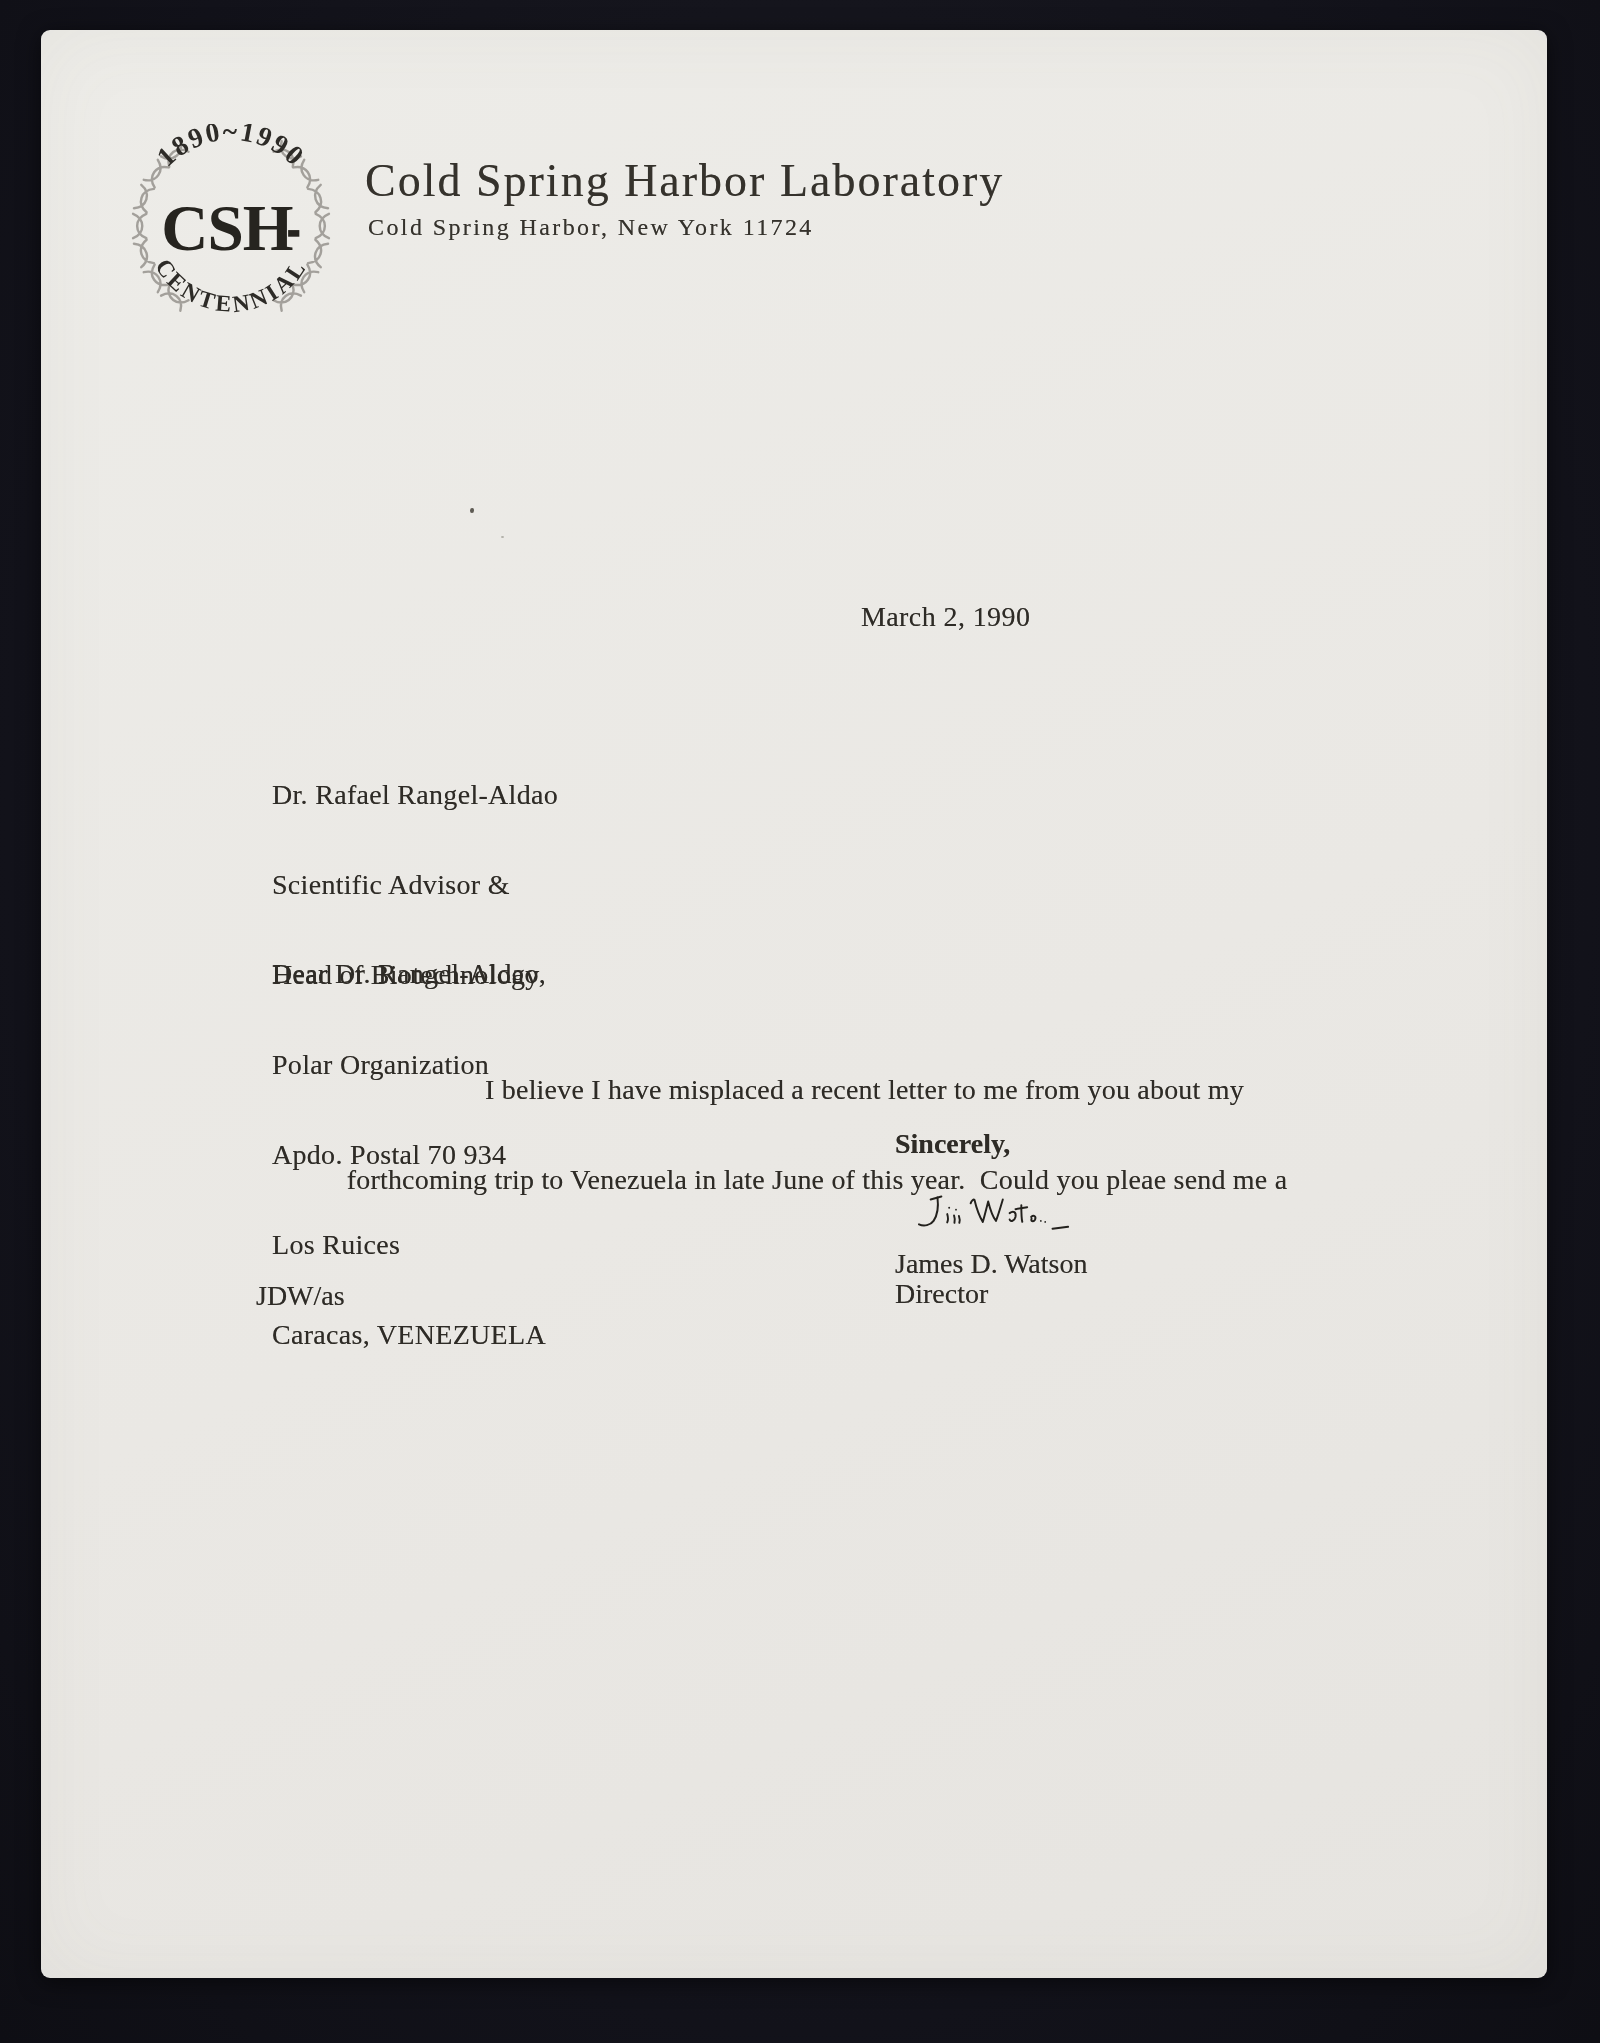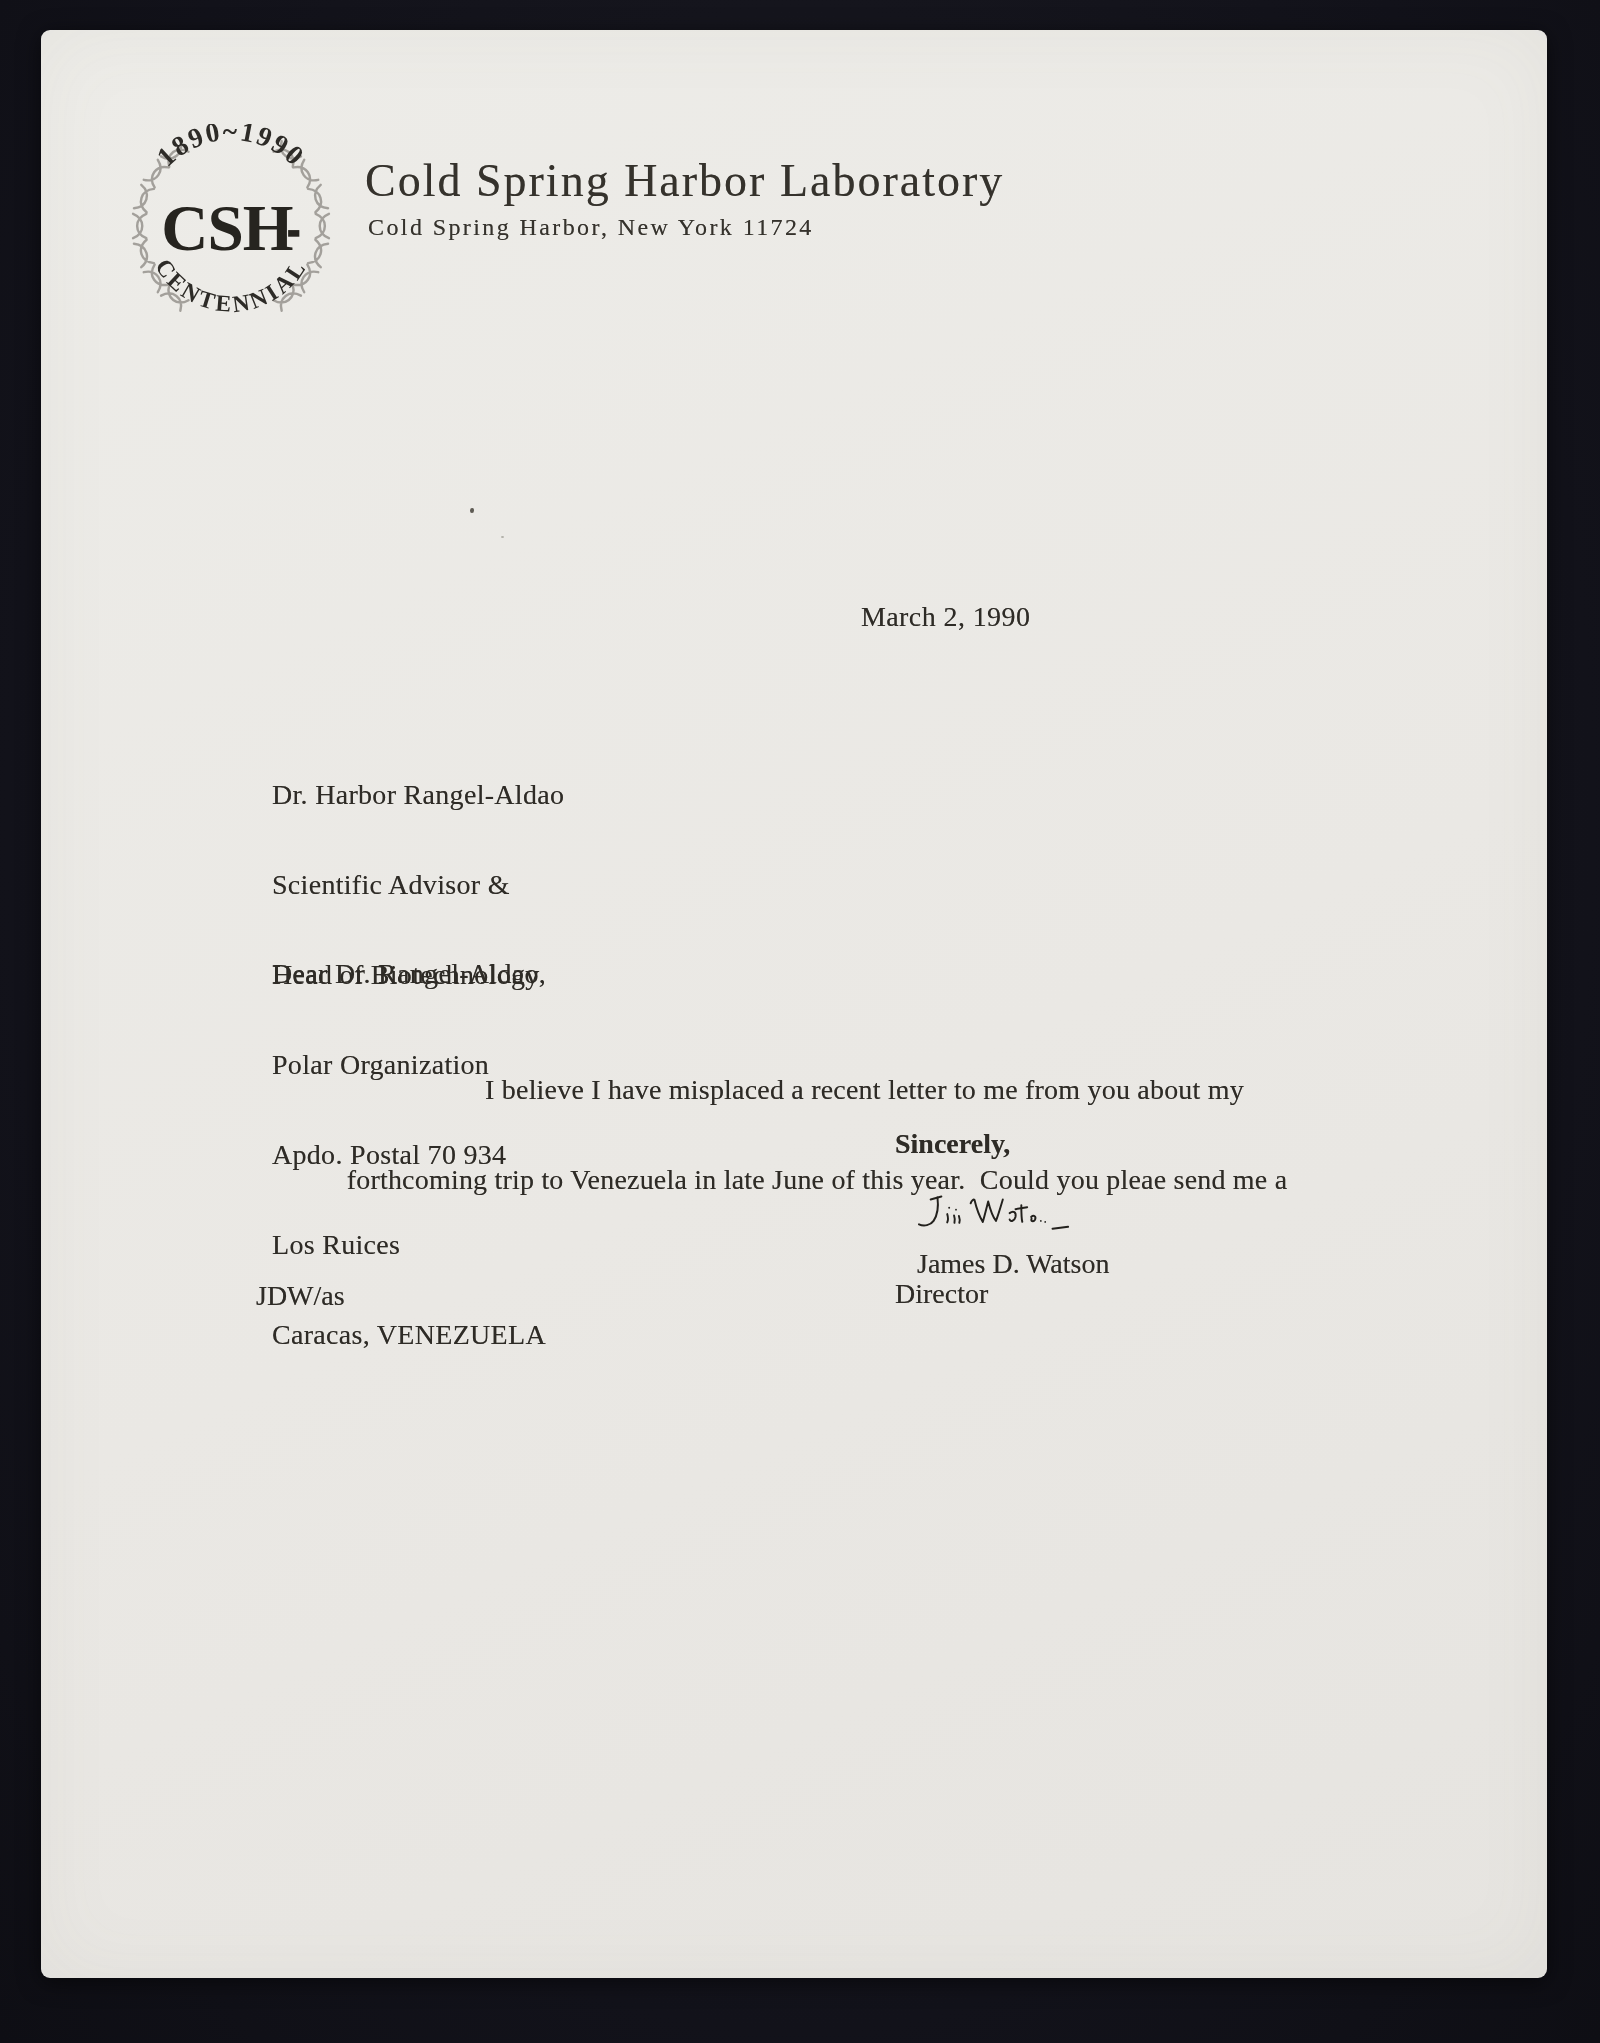--- a/index.html
+++ b/index.html
@@ -41,21 +41,21 @@
     font-size: 24px;
     letter-spacing: 2.4px;
     color: #35322c;
   }
   .date-line   { left: 820px; top: 571px; font-size: 28px; letter-spacing: 0.4px; }
   .recipient   { left: 231px; top: 690px; font-size: 28px; line-height: 30px; letter-spacing: 0.3px; }
   .salutation  { left: 231px; top: 928px; font-size: 28px; letter-spacing: 0.3px; }
   .body-block  { left: 231px; top: 985px; width: 1090px; font-size: 28px; line-height: 30px; letter-spacing: 0.2px; text-align: center; }
   .body-block .indent { padding-left: 95px; }
   .closing     { left: 854px; top: 1098px; font-size: 28px; font-weight: bold; }
-  .signer-name { left: 854px; top: 1218px; font-size: 28px; margin-left: 22px; }
+  .signer-name { left: 854px; top: 1218px; font-size: 28px; }
   .signer-title{ left: 854px; top: 1248px; font-size: 28px; }
   .initials    { left: 215px; top: 1250px; font-size: 28px; }
   .logo-svg    { left: 88px;  top: 94px;  width: 204px; height: 204px; }
   .sig-svg     { left: 876px; top: 1160px; width: 156px; height: 54px; }
   .speck {
     left: 429px; top: 478px;
     width: 4px; height: 5px;
     background: #45423a;
     border-radius: 50% 40% 50% 45%;
     opacity: 0.85;
@@ -116,21 +116,21 @@
         </text>
       </svg>
 
       <div class="abs ink org-name">Cold Spring Harbor Laboratory</div>
       <div class="abs ink org-address">Cold Spring Harbor, New York 11724</div>
     </div>
 
     <div class="abs ink date-line">March 2, 1990</div>
 
     <div class="abs ink recipient">
-      <div>Dr. Harbor Rangel-Aldao</div>
+      <div>Dr. Rafael Rangel-Aldao</div>
       <div>Scientific Advisor &amp;</div>
       <div>Head of Biotechnology</div>
       <div>Polar Organization</div>
       <div>Apdo. Postal 70 934</div>
       <div>Los Ruices</div>
       <div>Caracas, VENEZUELA</div>
     </div>
 
     <div class="abs ink salutation">Dear Dr. Rangel-Aldao,</div>
 

